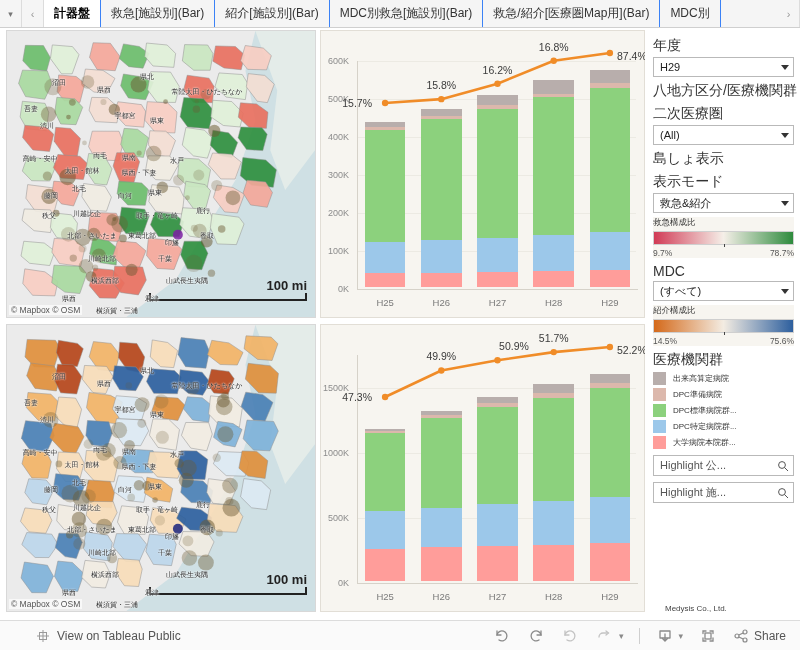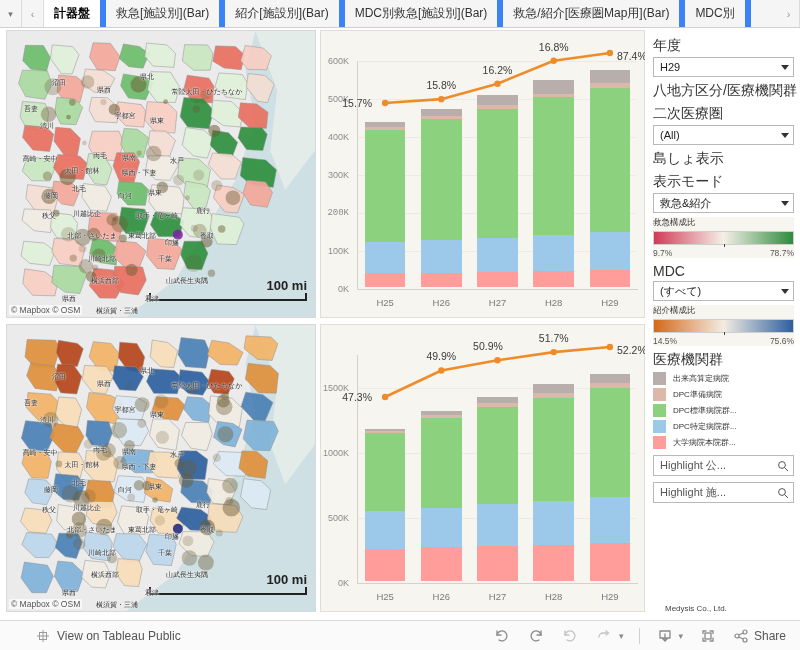--- a/index.html
+++ b/index.html
@@ -18,21 +18,21 @@
   .tab-ctrl {
     width: 22px; display: flex; align-items: center; justify-content: center;
     color: #777; font-size: 9px; border-right: 1px solid #dcdcdc;
     background: #f5f5f5; cursor: pointer; flex: 0 0 auto;
   }
   .tab-ctrl.arrow { color: #999; font-size: 11px; }
   .tabs { display: flex; align-items: stretch; overflow: hidden; flex: 1 1 auto; }
   .tab {
     padding: 0 10px; display: flex; align-items: center;
     font-size: 12px; color: #333; white-space: nowrap;
-    border-right: 6px solid #3b82f6; background: #f5f5f5; cursor: pointer;
+    border-right: 1px solid #3b82f6; background: #f5f5f5; cursor: pointer;
   }
   .tab.active { background: #ffffff; font-weight: bold; color: #000; }
 
   
   .workspace {
     position: relative; width: 800px; height: 592px;
     background: #ffffff; display: flex;
   }
   .left-col { width: 645px; height: 592px; position: relative; background:#fff; }
   .right-col {
@@ -314,21 +314,21 @@
           <div class="map-label" style="left: 145px; top: 268px;">君津</div>
           <div class="map-label" style="left: 110px; top: 280px;">横須賀・三浦</div>
         </div>
       <div class="chart chart-top">
         <div class="plot" id="plot-0">
             <div class="gridline" style="top: 258px; left: 36px; right: 8px;"></div>
             <div class="yaxis-label" style="top: 258px; left: 0px; right: auto; width: 32px; text-align: right;">0K</div>
             <div class="gridline" style="top: 220px; left: 36px; right: 8px;"></div>
             <div class="yaxis-label" style="top: 220px; left: 0px; right: auto; width: 32px; text-align: right;">100K</div>
             <div class="gridline" style="top: 182px; left: 36px; right: 8px;"></div>
-            <div class="yaxis-label" style="top: 182px; left: 0px; right: auto; width: 32px; text-align: right; font-family: Liberation Mono, monospace;">200K</div>
+            <div class="yaxis-label" style="top: 182px; left: 0px; right: auto; width: 32px; text-align: right;">200K</div>
             <div class="gridline" style="top: 144px; left: 36px; right: 8px;"></div>
             <div class="yaxis-label" style="top: 144px; left: 0px; right: auto; width: 32px; text-align: right;">300K</div>
             <div class="gridline" style="top: 106px; left: 36px; right: 8px;"></div>
             <div class="yaxis-label" style="top: 106px; left: 0px; right: auto; width: 32px; text-align: right;">400K</div>
             <div class="gridline" style="top: 68px; left: 36px; right: 8px;"></div>
             <div class="yaxis-label" style="top: 68px; left: 0px; right: auto; width: 32px; text-align: right;">500K</div>
             <div class="gridline" style="top: 30px; left: 36px; right: 8px;"></div>
             <div class="yaxis-label" style="top: 30px; left: 0px; right: auto; width: 32px; text-align: right;">600K</div>
             <div style="position: absolute; left: 36px; top: 30px; width: 1px; height: 228px; background: rgb(214, 210, 201);"></div>
             <div style="position: absolute; left: 36px; top: 258px; width: 281px; height: 1px; background: rgb(214, 210, 201);"></div>
@@ -600,21 +600,21 @@
             <svg width="325" height="288" style="position: absolute; left: 0px; top: 0px; pointer-events: none;">
               <path d="M64.1 72 L120.30000000000001 45.469387755102055 L176.5 35.265306122449005 L232.70000000000002 27.10204081632652 L288.90000000000003 22" fill="none" stroke="#f08c28" stroke-width="2.6" stroke-linejoin="round" stroke-linecap="round"></path>
               <circle cx="64.1" cy="72" r="3.2" fill="#f08c28"></circle>
               <circle cx="120.30000000000001" cy="45.469387755102055" r="3.2" fill="#f08c28"></circle>
               <circle cx="176.5" cy="35.265306122449005" r="3.2" fill="#f08c28"></circle>
               <circle cx="232.70000000000002" cy="27.10204081632652" r="3.2" fill="#f08c28"></circle>
               <circle cx="288.90000000000003" cy="22" r="3.2" fill="#f08c28"></circle>
             </svg>
             <div class="dlabel" style="left: 36.1px; top: 72px;">47.3%</div>
             <div class="dlabel" style="left: 120.3px; top: 31.4694px;">49.9%</div>
-            <div class="dlabel" style="left: 167px; top: 21.2653px;">50.9%</div>
+            <div class="dlabel" style="left: 193px; top: 21.2653px;">50.9%</div>
             <div class="dlabel" style="left: 232.7px; top: 13.102px;">51.7%</div>
             <div class="dlabel" style="left: 310.9px; top: 25px;">52.2%</div>
           </div>
       </div>
     </div>
   </div>
 
   <div class="right-col">
 
     <div class="ctl-label">年度</div>

